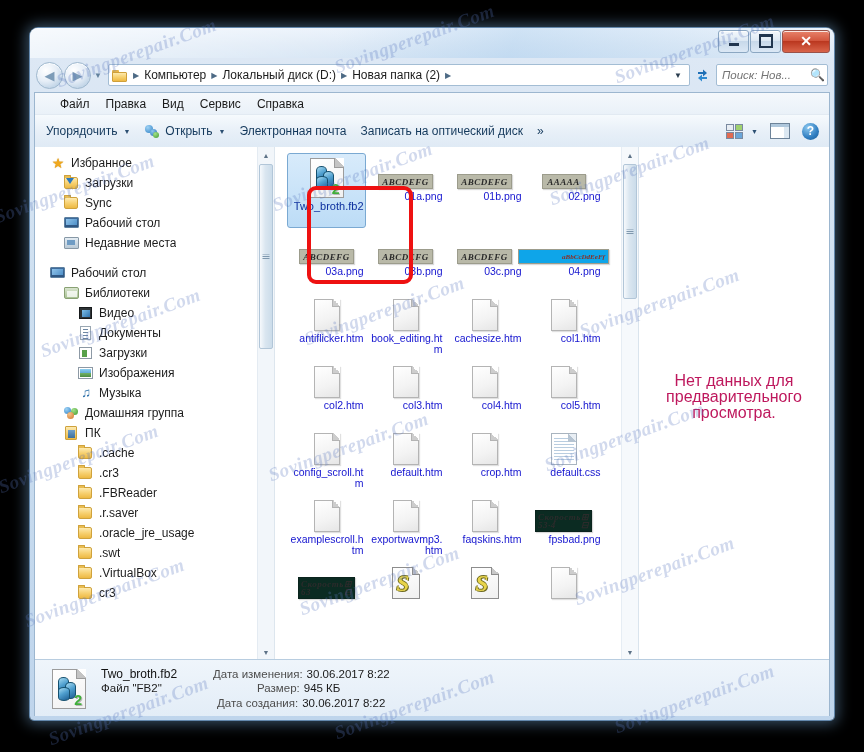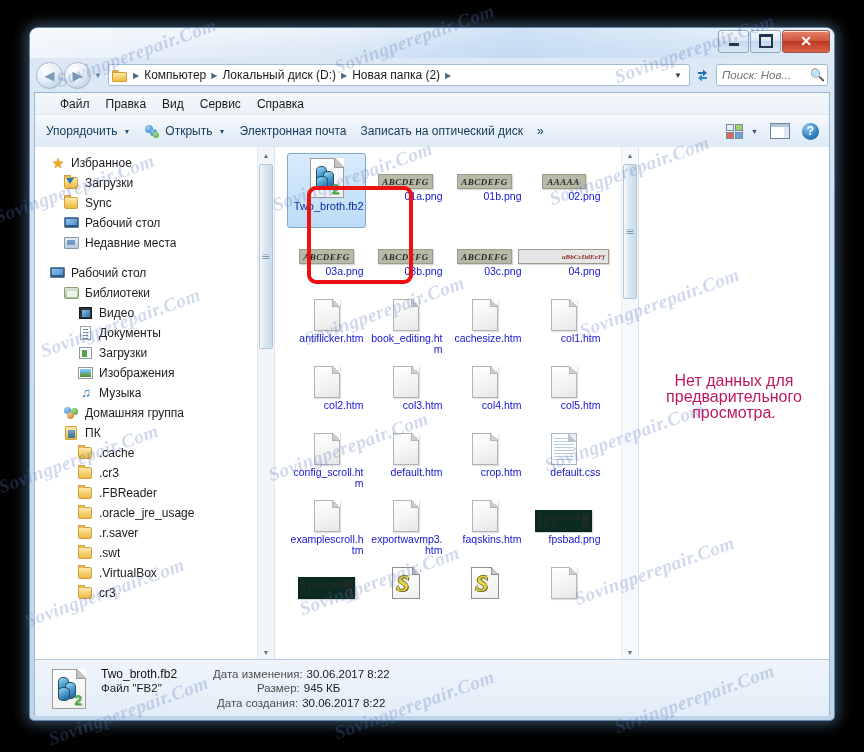--- a/index.html
+++ b/index.html
@@ -606,21 +606,21 @@
   .pngthumb span {
     font-family: "Liberation Serif", serif;
     font-size: 9px;
     font-weight: bold;
     font-style: italic;
     color: #2b2b2b;
     letter-spacing: .5px;
     white-space: nowrap;
   }
   .pngthumb.mixed {
-    background: #e5e5e5;
+    background: #0ea5e9;
     padding-left: 43px;
   }
   .pngthumb.mixed span {
     font-size: 7px; color: #8a2f25; letter-spacing: 0;
   }
   .pngthumb.dark {
     background: #0b2b22;
     border-color: #0a241d;
     min-width: 44px; height: 22px;
     flex-direction: column;
@@ -934,27 +934,27 @@
             <div class="navrow ind2">
               <span class="ico">
                   <i class="ic-folder"></i>
                 </span>
               <span class="lbl">.FBReader</span>
             </div>
             <div class="navrow ind2">
               <span class="ico">
                   <i class="ic-folder"></i>
                 </span>
+              <span class="lbl">.r.saver</span>
+            </div>
+            <div class="navrow ind2">
+              <span class="ico">
+                  <i class="ic-folder"></i>
+                </span>
               <span class="lbl">.oracle_jre_usage</span>
-            </div>
-            <div class="navrow ind2">
-              <span class="ico">
-                  <i class="ic-folder"></i>
-                </span>
-              <span class="lbl">.r.saver</span>
             </div>
             <div class="navrow ind2">
               <span class="ico">
                   <i class="ic-folder"></i>
                 </span>
               <span class="lbl">.swt</span>
             </div>
             <div class="navrow ind2">
               <span class="ico">
                   <i class="ic-folder"></i>

